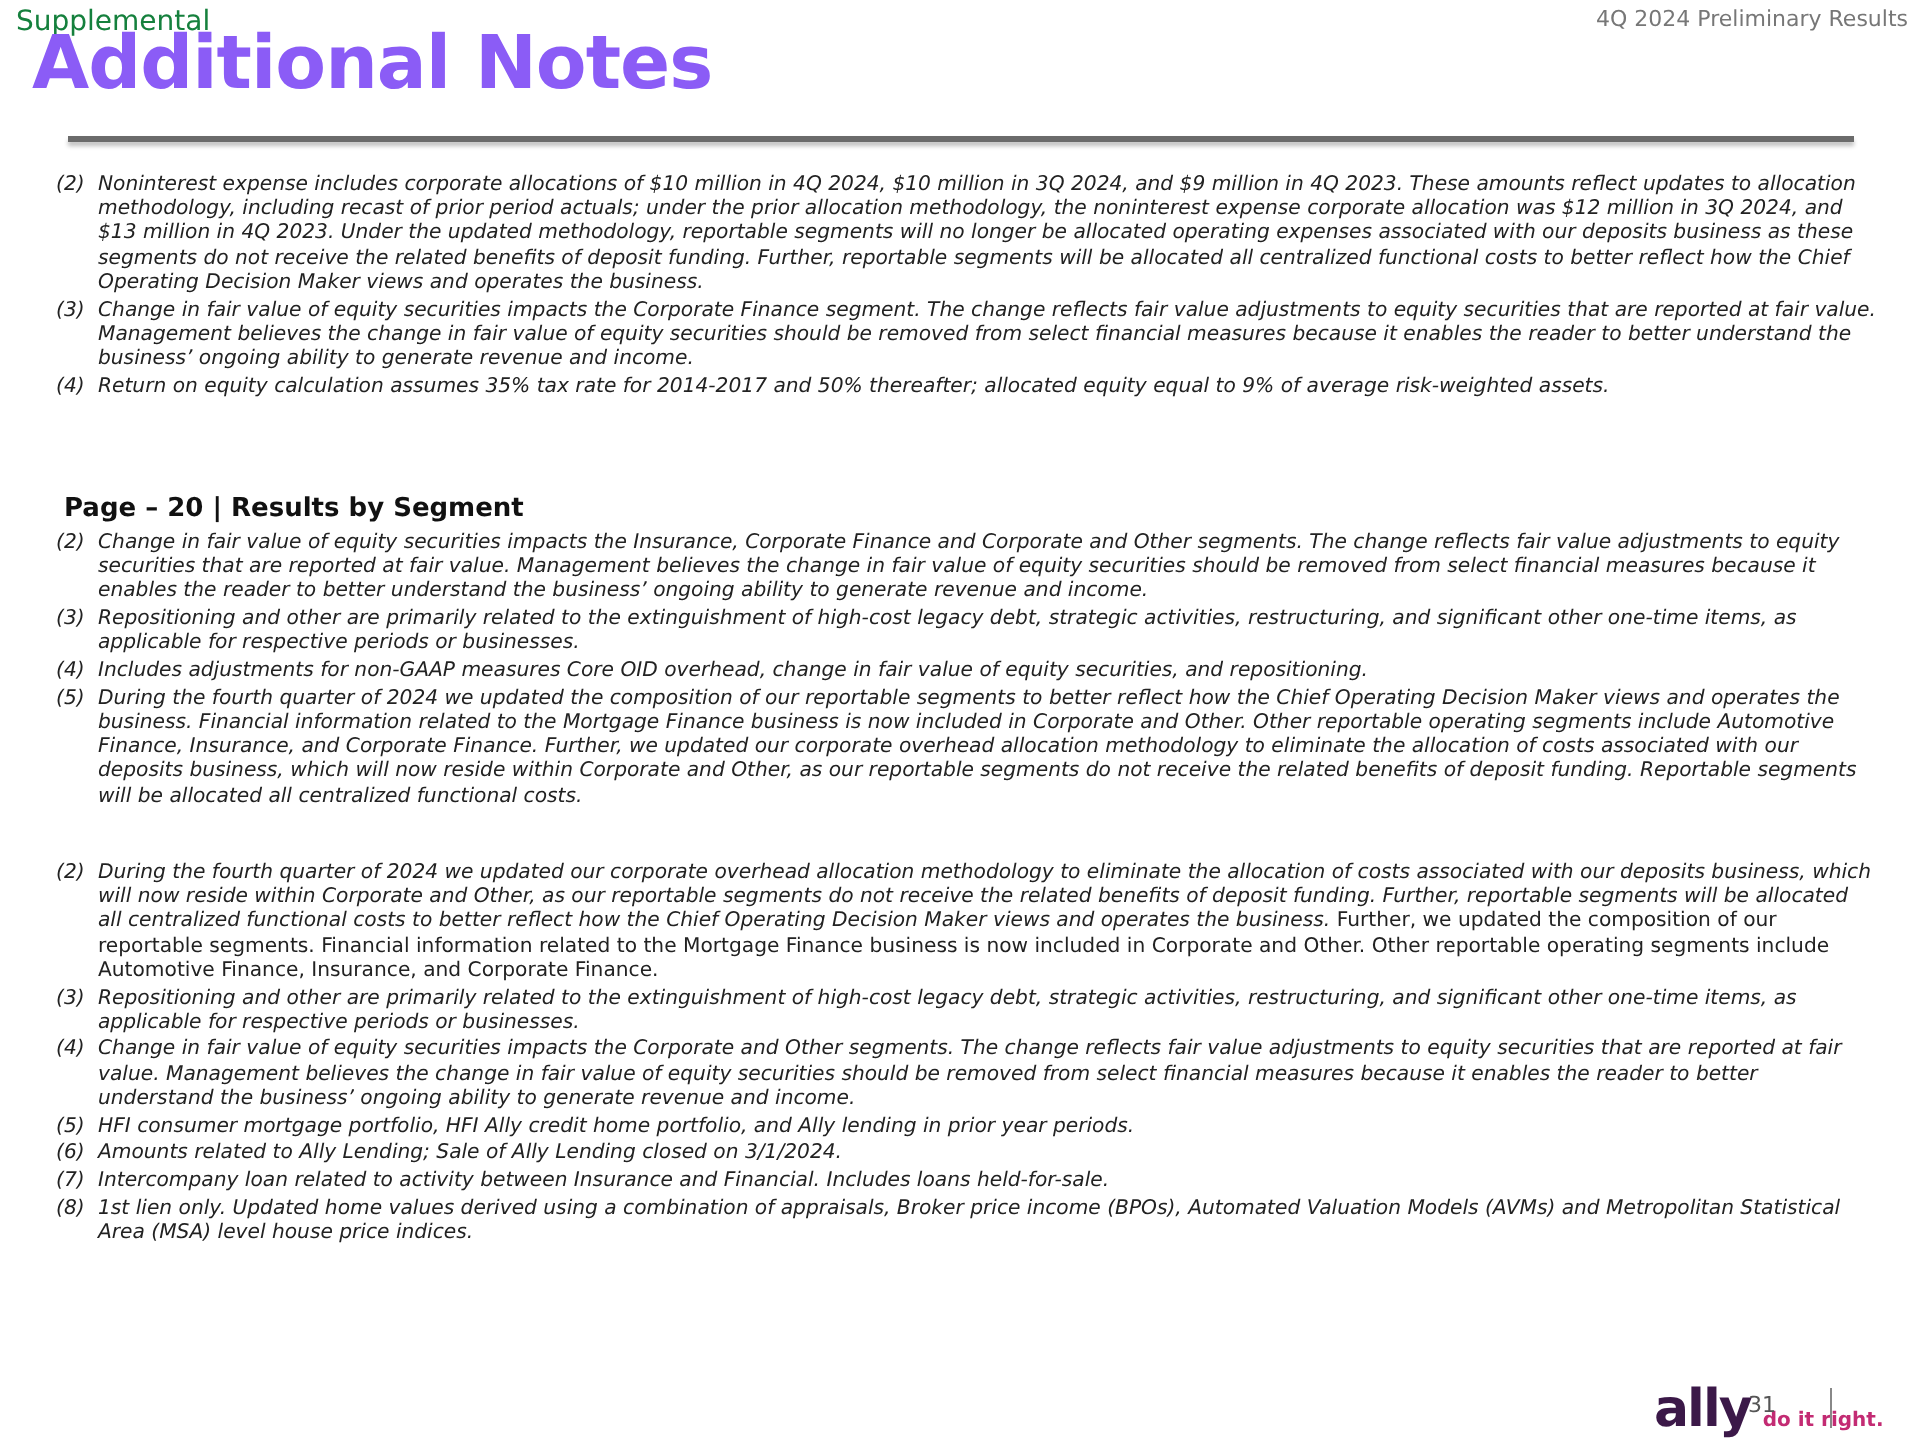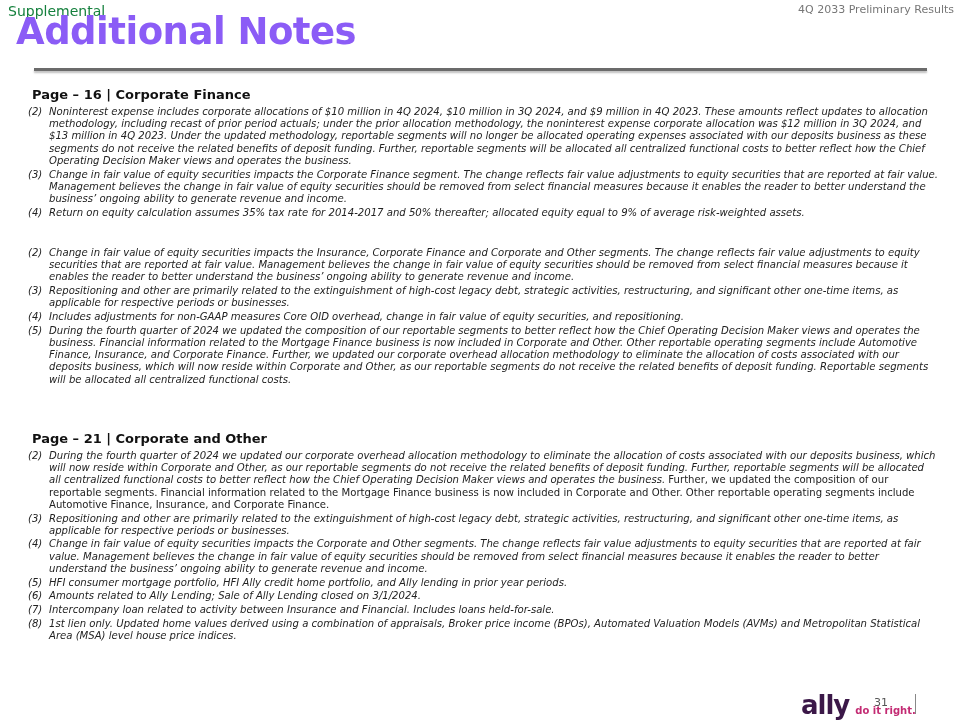--- a/index.html
+++ b/index.html
@@ -28,72 +28,71 @@
   .section-title {
     font-size: 13px; font-weight: bold; color: #111;
     margin-left: 4px; margin-bottom: 4px;
   }
   .note { display: flex; font-style: italic; font-size: 10.1px; line-height: 12.2px; color: #222; margin-bottom: 1.5px; }
   .note .num { width: 21px; flex: 0 0 21px; font-style: italic; }
   .note .txt { flex: 1; }
   .note .plain { font-style: normal; }
 
   .footer-logo {
-    position: absolute; left: 801px; top: 690px; display: flex; align-items: baseline;
+    position: absolute; left: 827px; top: 690px; display: flex; align-items: baseline;
   }
   .ally { font-size: 26px; font-weight: bold; color: #3b1848; letter-spacing: -1px; font-family: "DejaVu Sans", sans-serif; }
   .tagline { font-size: 10px; font-weight: bold; color: #c32b73; margin-left: 6px; margin-top: 11px; }
   .footer-divider { position: absolute; left: 915px; top: 694px; width: 1px; height: 20px; background: #888; }
   .page-number { position: absolute; left: 874px; top: 696px; font-size: 11px; color: #555; }
 </style>
 </head>
 <body>
 
 <div class="supplemental">Supplemental</div>
-<div class="report-name">4Q 2033 Preliminary Results</div>
+<div class="report-name">4Q 2024 Preliminary Results</div>
 <div class="title">Additional Notes</div>
 <div class="rule"></div>
 
 <div class="section" style="top:87px;">
-  <div class="section-title">Page – 16 | Corporate Finance</div>
   <div class="note">
     <span class="num">(2)</span>
     <span class="txt">Noninterest expense includes corporate allocations of $10 million in 4Q 2024, $10 million in 3Q 2024, and $9 million in 4Q 2023. These amounts reflect updates to allocation methodology, including recast of prior period actuals; under the prior allocation methodology, the noninterest expense corporate allocation was $12 million in 3Q 2024, and $13 million in 4Q 2023. Under the updated methodology, reportable segments will no longer be allocated operating expenses associated with our deposits business as these segments do not receive the related benefits of deposit funding. Further, reportable segments will be allocated all centralized functional costs to better reflect how the Chief Operating Decision Maker views and operates the business.</span>
   </div>
   <div class="note">
     <span class="num">(3)</span>
     <span class="txt">Change in fair value of equity securities impacts the Corporate Finance segment. The change reflects fair value adjustments to equity securities that are reported at fair value. Management believes the change in fair value of equity securities should be removed from select financial measures because it enables the reader to better understand the business’ ongoing ability to generate revenue and income.</span>
   </div>
   <div class="note">
     <span class="num">(4)</span>
     <span class="txt">Return on equity calculation assumes 35% tax rate for 2014-2017 and 50% thereafter; allocated equity equal to 9% of average risk-weighted assets.</span>
   </div>
 </div>
 
 <div class="section" style="top:247px;">
+  <div class="section-title">Page – 20 | Results by Segment</div>
   <div class="note">
     <span class="num">(2)</span>
     <span class="txt">Change in fair value of equity securities impacts the Insurance, Corporate Finance and Corporate and Other segments. The change reflects fair value adjustments to equity securities that are reported at fair value. Management believes the change in fair value of equity securities should be removed from select financial measures because it enables the reader to better understand the business’ ongoing ability to generate revenue and income.</span>
   </div>
   <div class="note">
     <span class="num">(3)</span>
     <span class="txt">Repositioning and other are primarily related to the extinguishment of high-cost legacy debt, strategic activities, restructuring, and significant other one-time items, as applicable for respective periods or businesses.</span>
   </div>
   <div class="note">
     <span class="num">(4)</span>
     <span class="txt">Includes adjustments for non-GAAP measures Core OID overhead, change in fair value of equity securities, and repositioning.</span>
   </div>
   <div class="note">
     <span class="num">(5)</span>
     <span class="txt">During the fourth quarter of 2024 we updated the composition of our reportable segments to better reflect how the Chief Operating Decision Maker views and operates the business. Financial information related to the Mortgage Finance business is now included in Corporate and Other. Other reportable operating segments include Automotive Finance, Insurance, and Corporate Finance. Further, we updated our corporate overhead allocation methodology to eliminate the allocation of costs associated with our deposits business, which will now reside within Corporate and Other, as our reportable segments do not receive the related benefits of deposit funding. Reportable segments will be allocated all centralized functional costs.</span>
   </div>
 </div>
 
 <div class="section" style="top:431px;">
-  <div class="section-title">Page – 21 | Corporate and Other</div>
   <div class="note">
     <span class="num">(2)</span>
     <span class="txt"><span>During the fourth quarter of 2024 we updated our corporate overhead allocation methodology to eliminate the allocation of costs associated with our deposits business, which will now reside within Corporate and Other, as our reportable segments do not receive the related benefits of deposit funding. Further, reportable segments will be allocated all centralized functional costs to better reflect how the Chief Operating Decision Maker views and operates the business.</span><span class="plain"> Further, we updated the composition of our reportable segments. Financial information related to the Mortgage Finance business is now included in Corporate and Other. Other reportable operating segments include Automotive Finance, Insurance, and Corporate Finance.</span></span>
   </div>
   <div class="note">
     <span class="num">(3)</span>
     <span class="txt">Repositioning and other are primarily related to the extinguishment of high-cost legacy debt, strategic activities, restructuring, and significant other one-time items, as applicable for respective periods or businesses.</span>
   </div>
   <div class="note">
     <span class="num">(4)</span>

